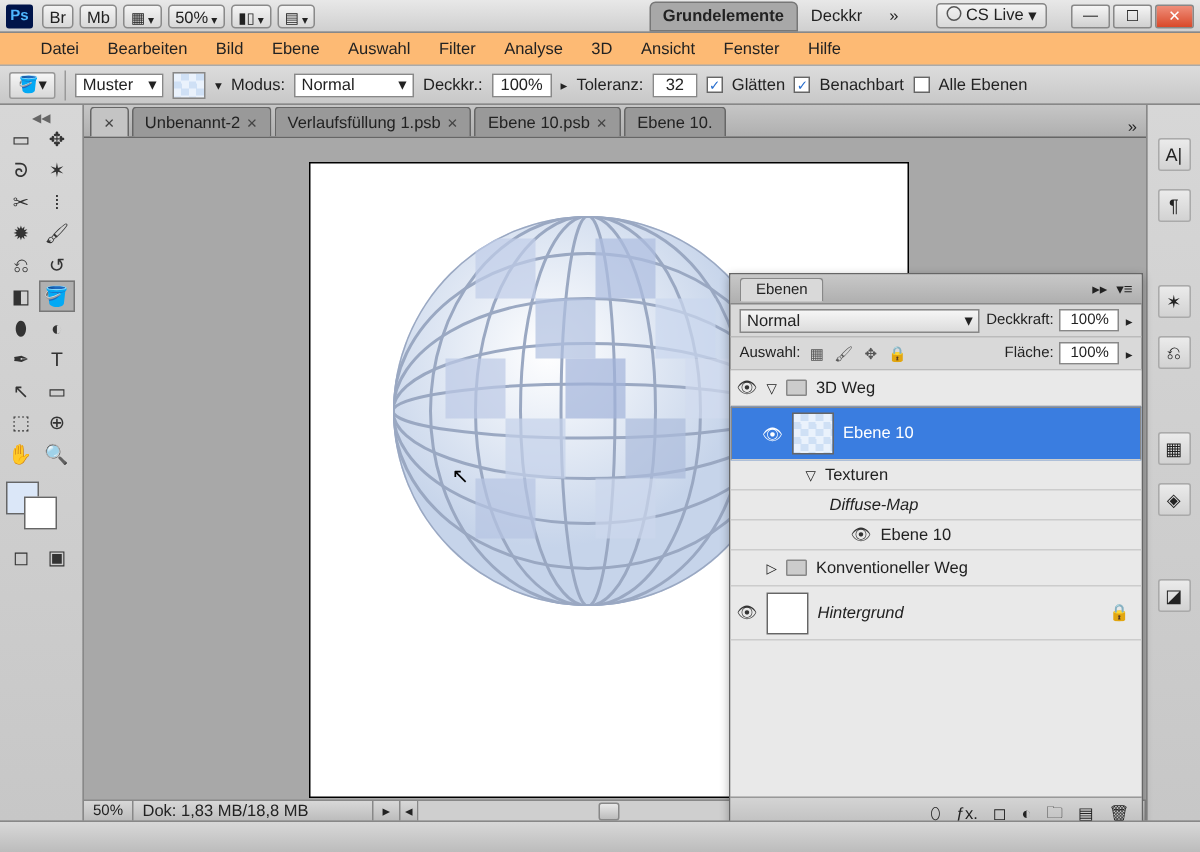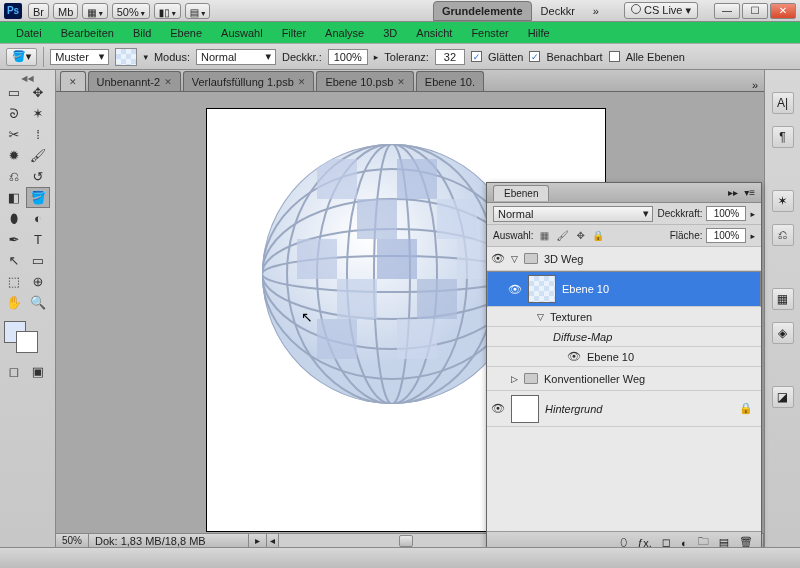--- a/index.html
+++ b/index.html
@@ -9,21 +9,21 @@
 .tbtn{background:linear-gradient(#f4f4f4,#d8d8d8);border:1px solid #8a8a8a;border-radius:3px;height:16px;padding:0 4px;margin-right:4px;display:flex;align-items:flex-end;font-size:10px}
 .tbtn .dd{margin-left:2px;font-size:8px}
 .ws{margin-left:auto;display:flex;align-items:center}
 .ws .tab{padding:0 8px;height:20px;display:flex;align-items:center;border:1px solid transparent}
 .ws .tab.active{background:#a8a8a8;border-radius:4px 4px 0 0;border-color:#777;font-weight:bold}
 .cslive{border:1px solid #888;border-radius:3px;padding:1px 6px;background:linear-gradient(#f4f4f4,#d8d8d8);display:flex;align-items:flex-start;gap:3px;margin:0 16px}
 .circ{width:10px;height:10px;border-radius:50%;border:1px solid #555}
 .winctl{display:flex;gap:2px}
 .winbtn{width:26px;height:16px;border:1px solid #888;border-radius:2px;display:flex;align-items:center;justify-content:center;background:linear-gradient(#f5f5f5,#d0d0d0);font-size:10px}
 .winbtn.close{background:linear-gradient(#ef8e7a,#d9492a);color:#fff}
-.menubar{height:22px;background:#22c55e;border-bottom:1px solid #aaa;display:flex;align-items:center;padding:0 8px;gap:3px}
+.menubar{height:22px;background:#fdba74;border-bottom:1px solid #aaa;display:flex;align-items:center;padding:0 19px;gap:3px}
 .menubar span{padding:2px 8px}
 .optbar{height:26px;background:linear-gradient(#dcdcdc,#c8c8c8);border-bottom:1px solid #888;display:flex;align-items:center;padding:0 6px;gap:6px}
 .obtn{background:linear-gradient(#f5f5f5,#d8d8d8);border:1px solid #999;border-radius:2px;height:18px;padding:0 5px;display:flex;align-items:center}
 .swatch{width:22px;height:18px;border:1px solid #888;background:repeating-conic-gradient(#cfe0f5 0 25%,#eaf2fc 0 50%) 0 0/10px 10px}
 .sel{background:#fff;border:1px solid #888;height:16px;padding:0 4px;display:flex;align-items:center}
 .inp{background:#fff;border:1px solid #888;height:16px;width:40px;text-align:center}
 .chk{width:11px;height:11px;border:1px solid #666;background:#fff;display:inline-flex;align-items:center;justify-content:center;font-size:9px;color:#2a6fce}
 .middle{position:absolute;top:70px;left:0;right:0;bottom:21px;display:flex}
 .tools{width:56px;background:linear-gradient(#d7d7d7,#c7c7c7);border-right:1px solid #888;padding:4px 2px;display:flex;flex-direction:column;gap:0}
 .trow{display:flex;gap:0}

